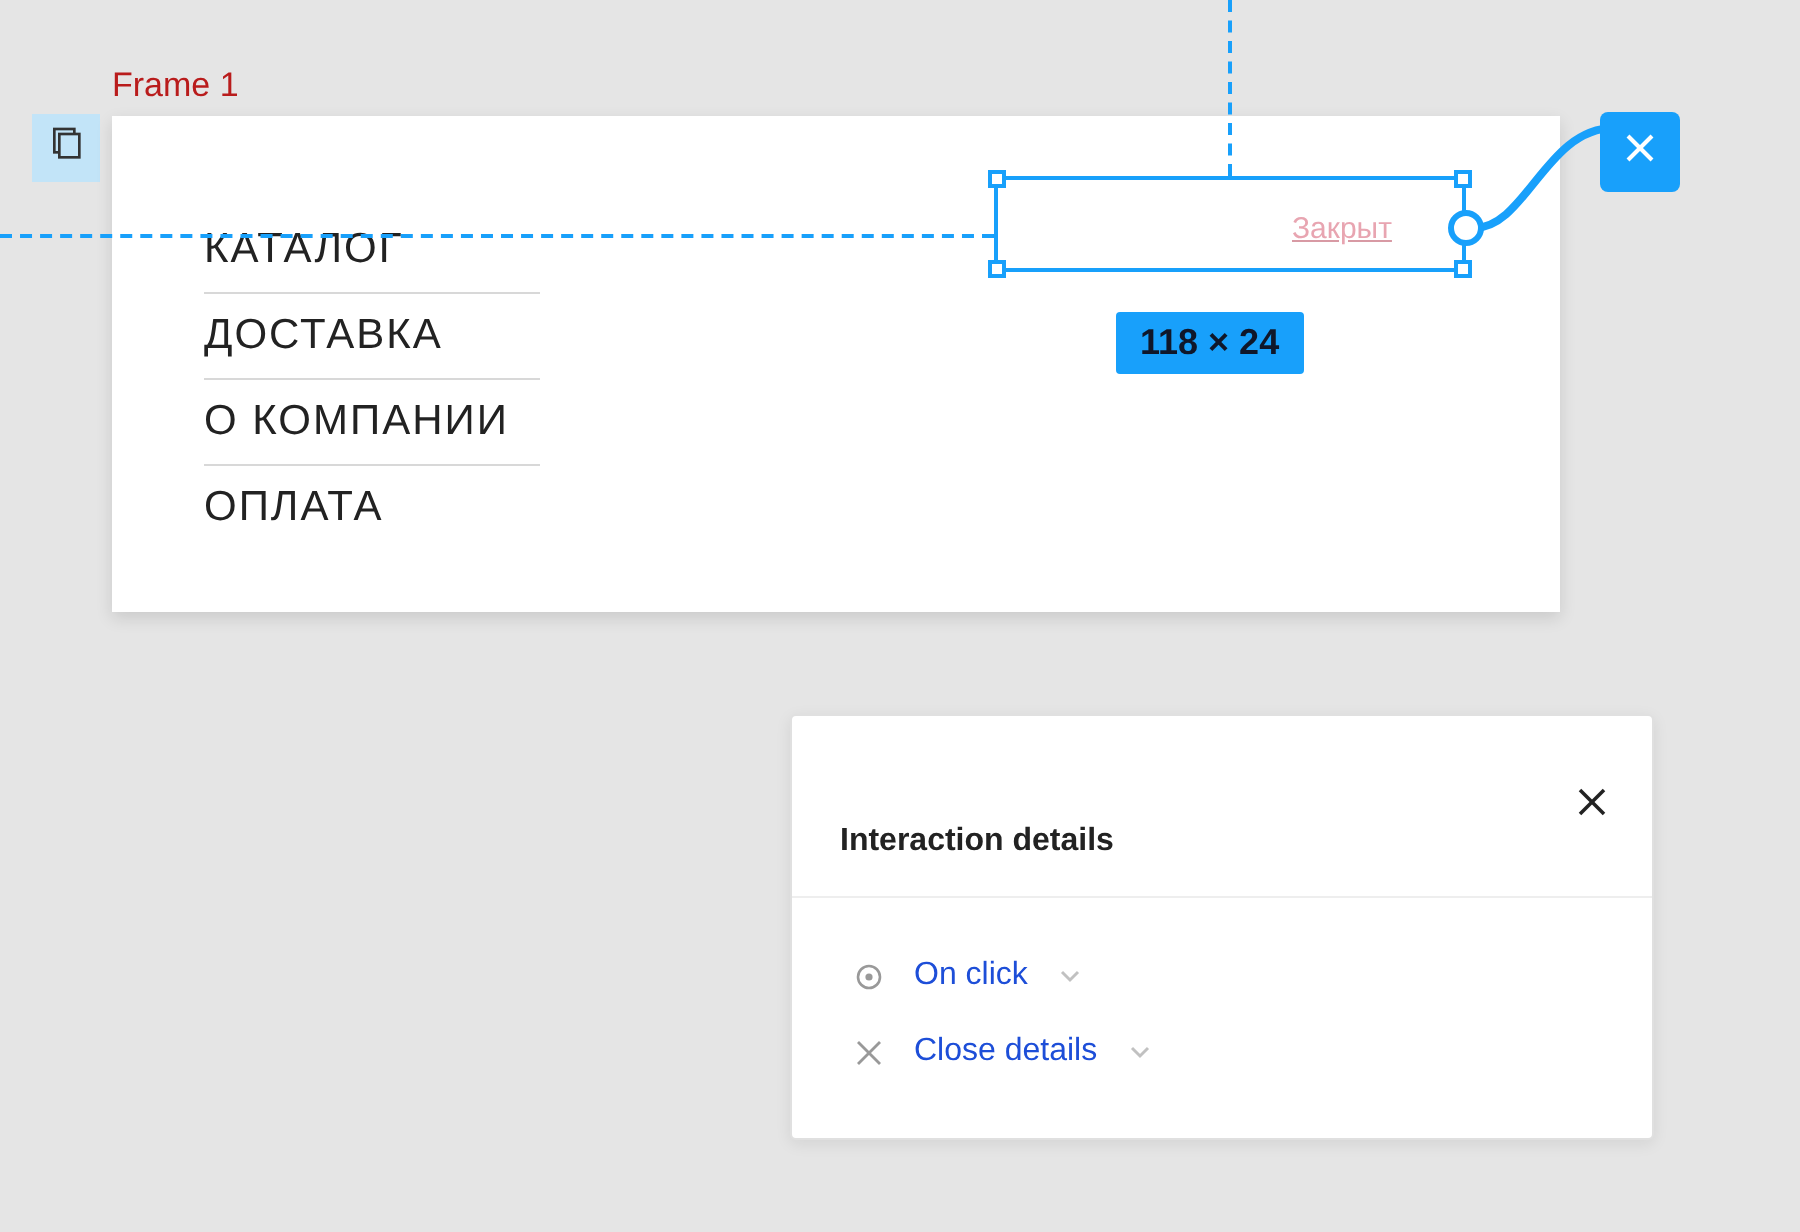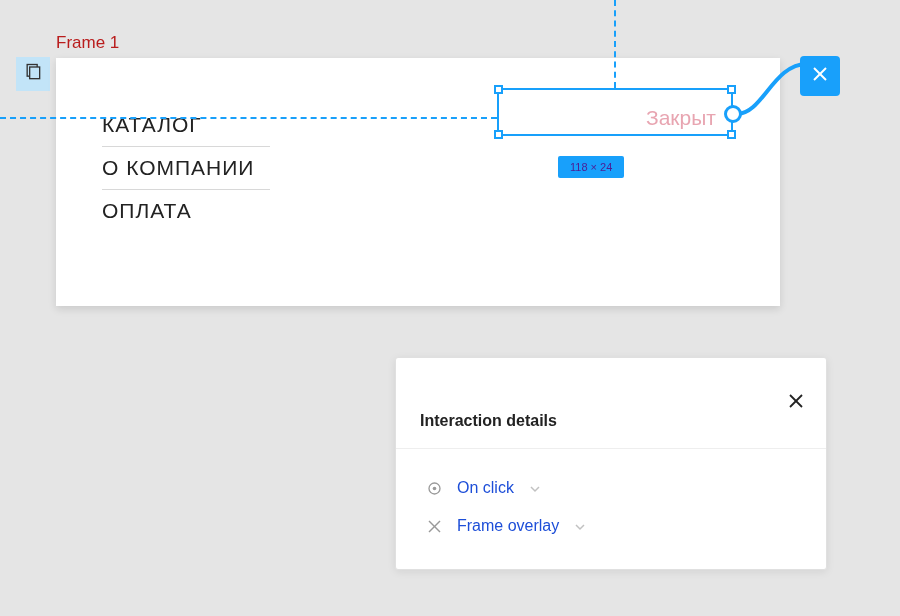--- a/index.html
+++ b/index.html
@@ -52,22 +52,23 @@
       border-bottom: 1px solid #d8d8d8;
       padding: 9px 0 9px 0;
       width: 168px;
       font-family: -apple-system, Arial, sans-serif;
     }
     .menu-item:last-child { border-bottom: none; }
     .close-text {
       position: absolute;
       top: 106px;
       left: 646px;
-      font-size: 21px;
+      font-size: 15px;
       color: #e8a5b1;
+      text-decoration: underline;
       text-decoration-color: #d89aa4;
     }
     
     .selection {
       position: absolute;
       top: 88px;
       left: 497px;
       width: 236px;
       height: 48px;
       border: 2px solid #18a0fb;
@@ -80,25 +81,25 @@
     }
     .h-tl { top: -5px; left: -5px; }
     .h-tr { top: -5px; right: -5px; }
     .h-bl { bottom: -5px; left: -5px; }
     .h-br { bottom: -5px; right: -5px; }
     .size-badge {
       position: absolute;
       top: 156px;
       left: 558px;
       background: #18a0fb;
-      color: #4c1d95;
-      font-size: 11px;
+      color: #0f172a;
+      font-size: 18px;
       padding: 5px 12px;
       border-radius: 2px;
-      font-weight: 400;
+      font-weight: 700;
     }
     
     .guide-h {
       position: absolute;
       left: 0;
       width: 497px;
       top: 117px;
       height: 0;
       border-top: 2px dashed #18a0fb;
     }
@@ -188,20 +189,21 @@
     <svg viewBox="0 0 24 24" fill="none">
       <rect x="5" y="3" width="12" height="14" stroke="#333" stroke-width="1.6"></rect>
       <rect x="8" y="6" width="12" height="14" fill="#c2e4f8" stroke="#333" stroke-width="1.6"></rect>
     </svg>
   </span>
 </div>
 
 <div class="main-frame">
   <div class="menu">
     <div class="menu-item">КАТАЛОГ</div>
+    <div class="menu-item">ДОСТАВКА</div>
     <div class="menu-item">О КОМПАНИИ</div>
     <div class="menu-item">ОПЛАТА</div>
   </div>
 </div>
 
 <div class="close-text">Закрыт</div>
 
 <div class="guide-h"></div>
 <div class="guide-v"></div>
 
@@ -256,21 +258,21 @@
           </svg>
       </span>
     </div>
     <div class="panel-row">
       <span class="row-icon">
         <svg width="13" height="13" viewBox="0 0 13 13" stroke="#999" stroke-width="1.4">
           <line x1="1" y1="1" x2="12" y2="12"></line>
           <line x1="12" y1="1" x2="1" y2="12"></line>
         </svg>
       </span>
-      <span>Frame overlay</span>
+      <span>Close details</span>
       <span class="chev">
         <svg width="10" height="7" viewBox="0 0 10 7">
             <path d="M1 1 L5 5 L9 1" stroke="#999" stroke-width="1.5" fill="none"></path>
           </svg>
       </span>
     </div>
   </div>
 </div>
 
 </body></html>

